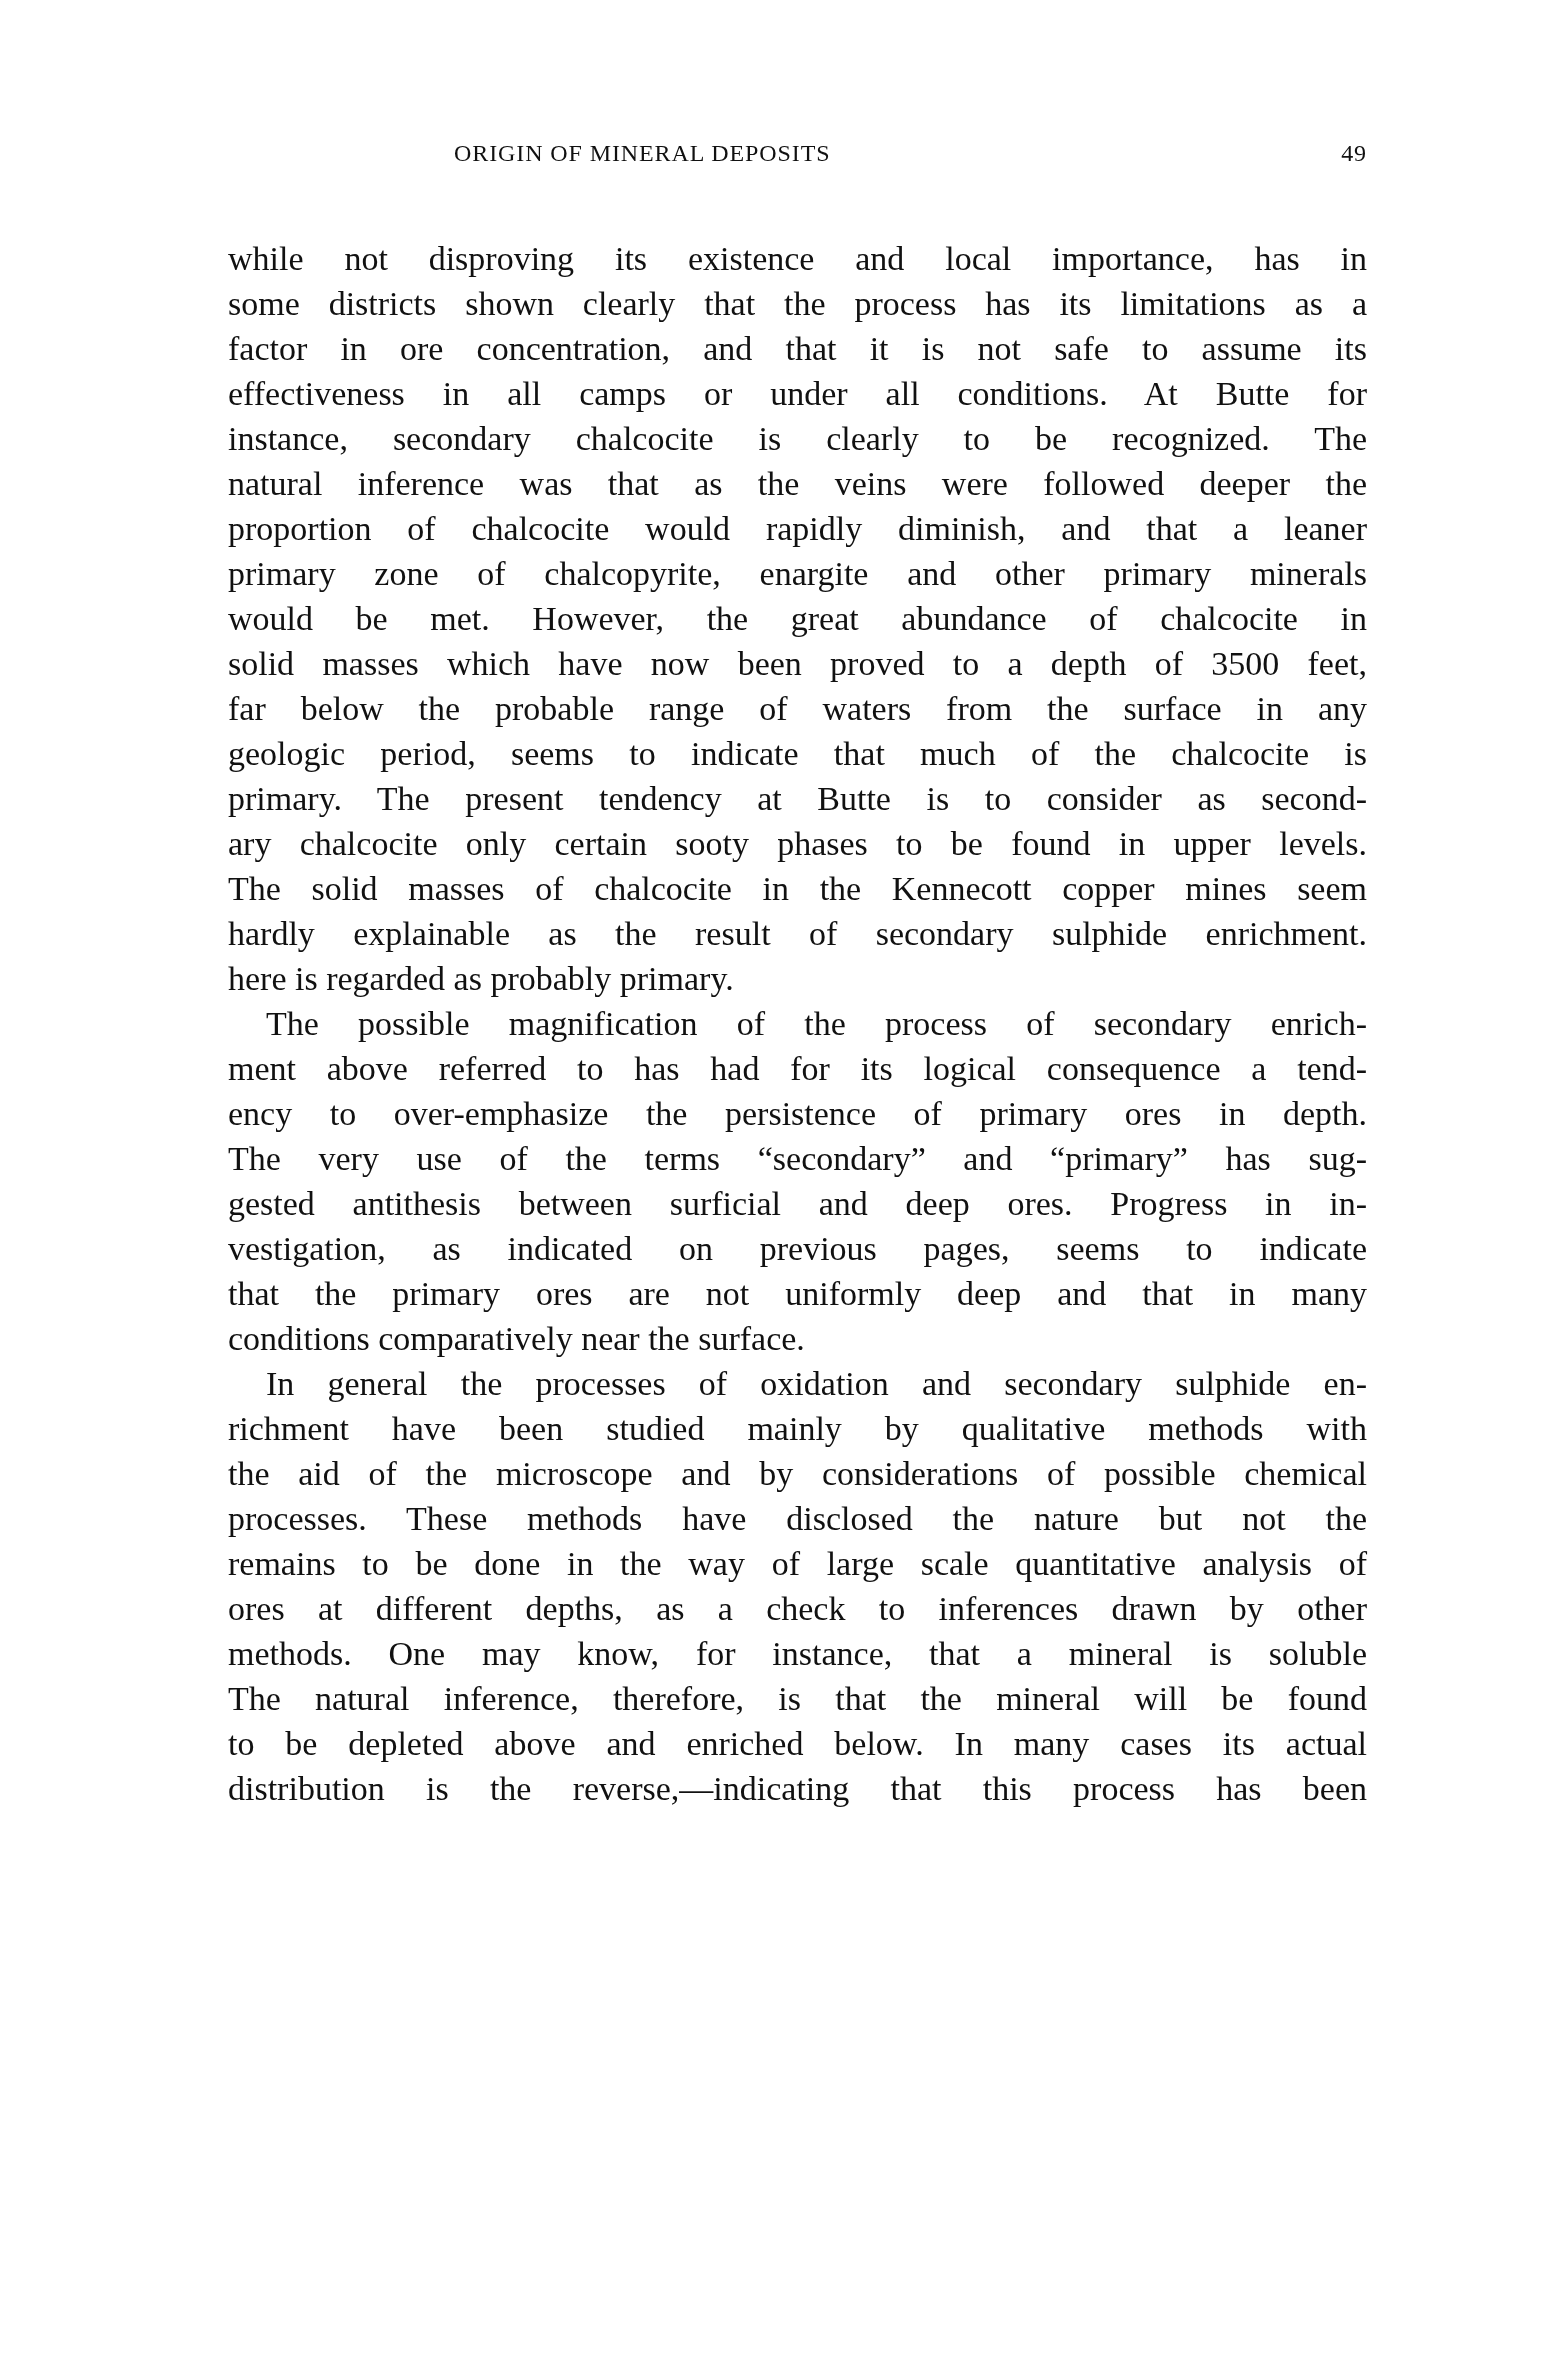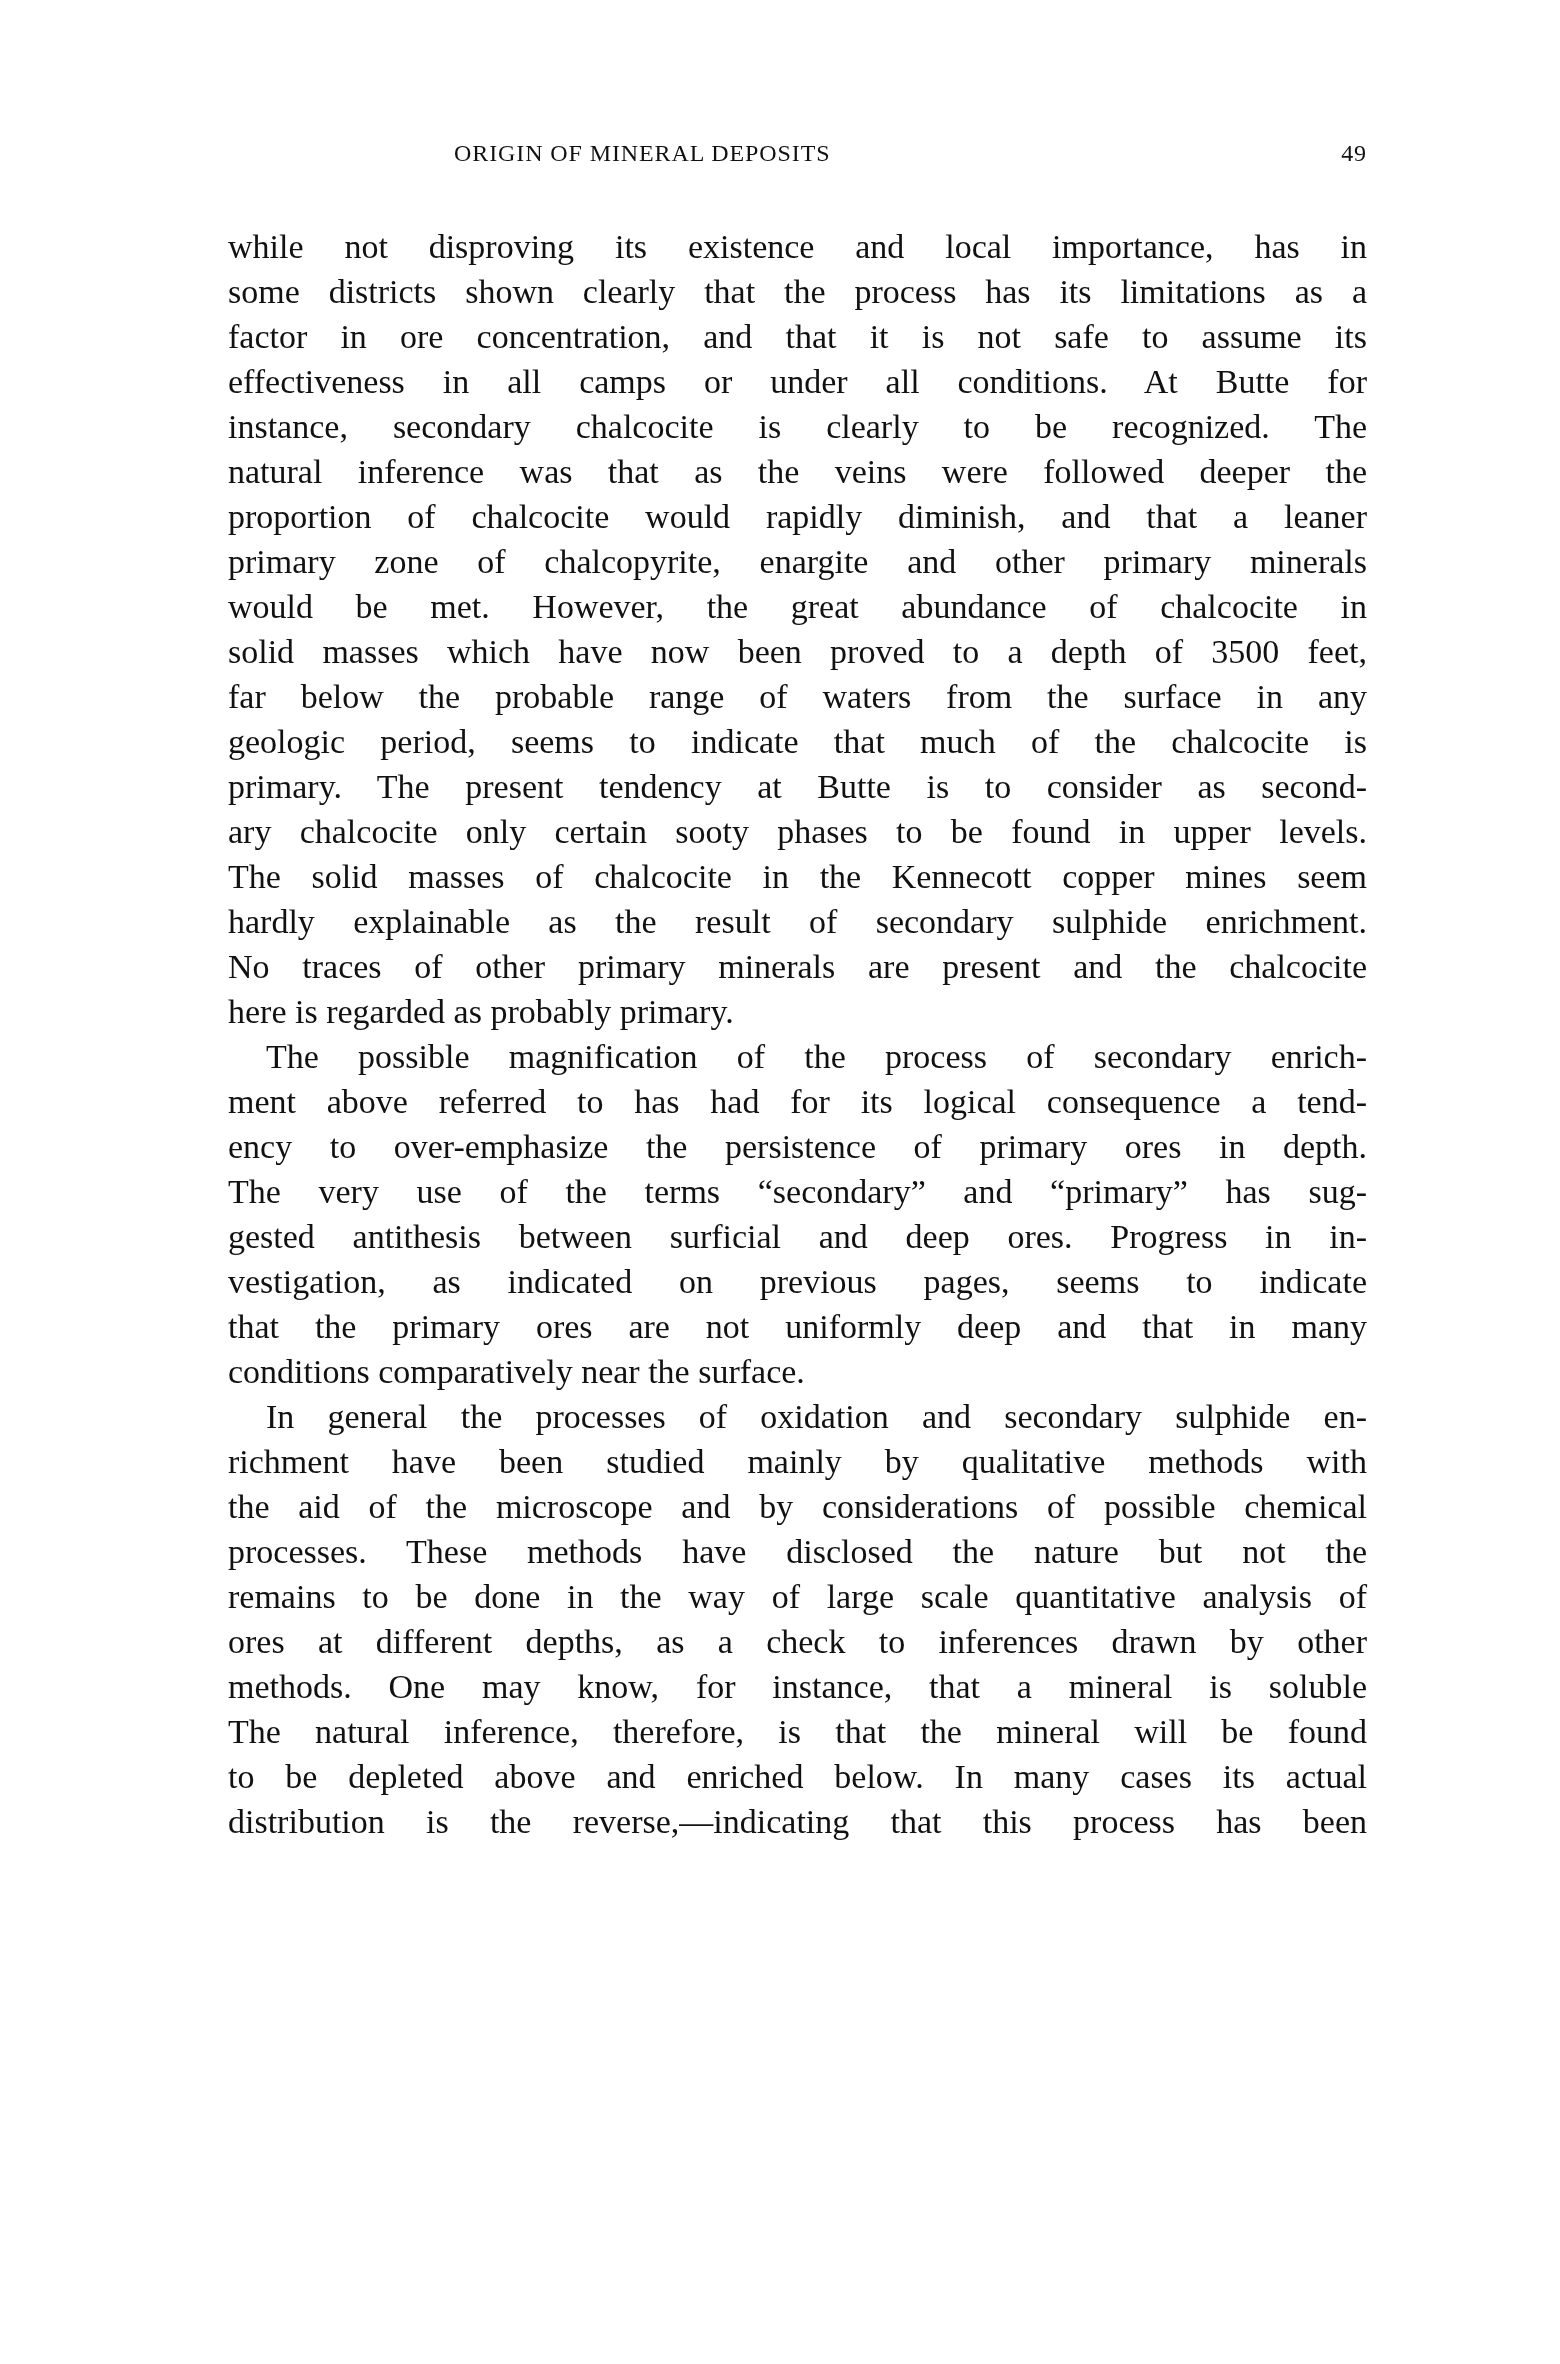--- a/index.html
+++ b/index.html
@@ -32,21 +32,21 @@
       left: 226px;
       top: 7.5px;
       white-space: nowrap;
     }
     .page-number {
       position: absolute;
       right: 0px;
       top: 7.5px;
     }
     .body-text {
-      margin-top: 36px;
+      margin-top: 48px;
       font-size: 34px;
       line-height: 45px;
     }
     .line {
       display: block;
       white-space: nowrap;
       text-align: justify;
       text-align-last: justify;
       height: 45px;
     }
@@ -78,21 +78,20 @@
       <span class="line">proportion of chalcocite would rapidly diminish, and that a leaner</span>
       <span class="line">primary zone of chalcopyrite, enargite and other primary minerals</span>
       <span class="line">would be met.  However, the great abundance of chalcocite in</span>
       <span class="line">solid masses which have now been proved to a depth of 3500 feet,</span>
       <span class="line">far below the probable range of waters from the surface in any</span>
       <span class="line">geologic period, seems to indicate that much of the chalcocite is</span>
       <span class="line">primary.  The present tendency at Butte is to consider as second-</span>
       <span class="line">ary chalcocite only certain sooty phases to be found in upper levels.</span>
       <span class="line">The solid masses of chalcocite in the Kennecott copper mines seem</span>
       <span class="line">hardly explainable as the result of secondary sulphide enrichment.</span>
-      <span class="line">No traces of other primary minerals are present and the chalcocite</span>
       <span class="line last">here is regarded as probably primary.</span>
     </div>
 
     <div class="paragraph">
       <span class="line indent">The possible magnification of the process of secondary enrich-</span>
       <span class="line">ment above referred to has had for its logical consequence a tend-</span>
       <span class="line">ency to over-emphasize the persistence of primary ores in depth.</span>
       <span class="line">The very use of the terms “secondary” and “primary” has sug-</span>
       <span class="line">gested antithesis between surficial and deep ores.  Progress in in-</span>
       <span class="line">vestigation, as indicated on previous pages, seems to indicate</span>

